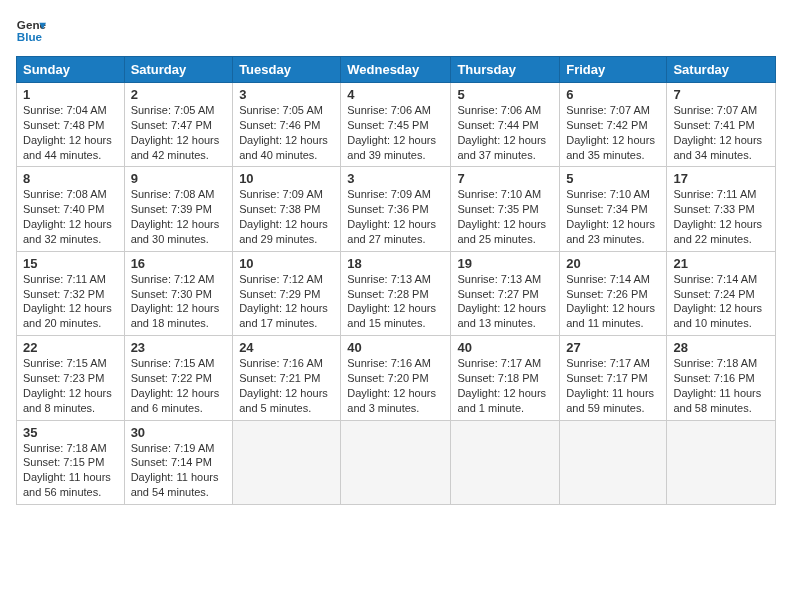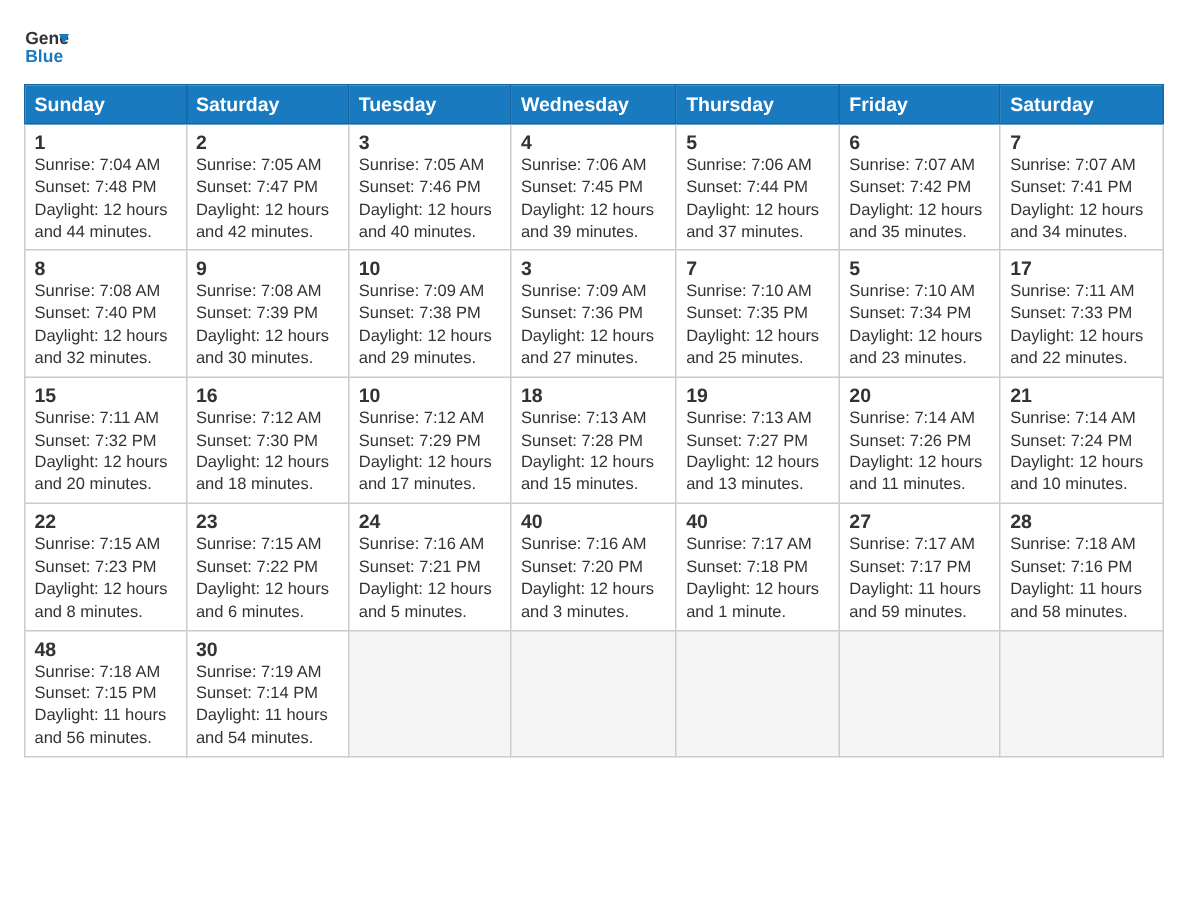--- a/index.html
+++ b/index.html
@@ -229,21 +229,21 @@
             <span class="day-num">27</span>
             <div class="day-info">Sunrise: 7:17 AM<br>Sunset: 7:17 PM<br>Daylight: 11 hours and 59 minutes.</div>
           </td>
           <td>
             <span class="day-num">28</span>
             <div class="day-info">Sunrise: 7:18 AM<br>Sunset: 7:16 PM<br>Daylight: 11 hours and 58 minutes.</div>
           </td>
         </tr>
         <tr>
           <td>
-            <span class="day-num">48</span>
+            <span class="day-num">35</span>
             <div class="day-info">Sunrise: 7:18 AM<br>Sunset: 7:15 PM<br>Daylight: 11 hours and 56 minutes.</div>
           </td>
           <td>
             <span class="day-num">30</span>
             <div class="day-info">Sunrise: 7:19 AM<br>Sunset: 7:14 PM<br>Daylight: 11 hours and 54 minutes.</div>
           </td>
           <td class="empty"></td>
           <td class="empty"></td>
           <td class="empty"></td>
           <td class="empty"></td>

